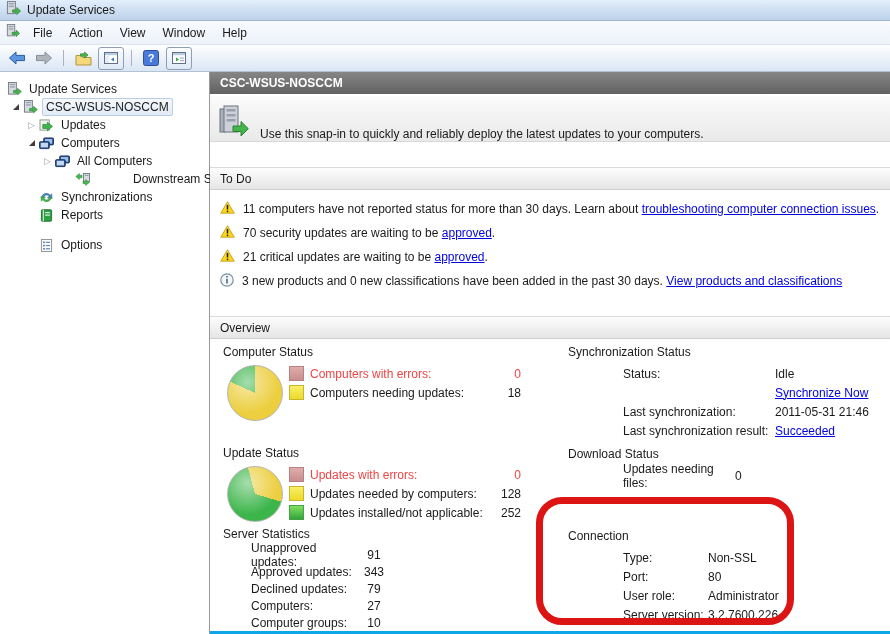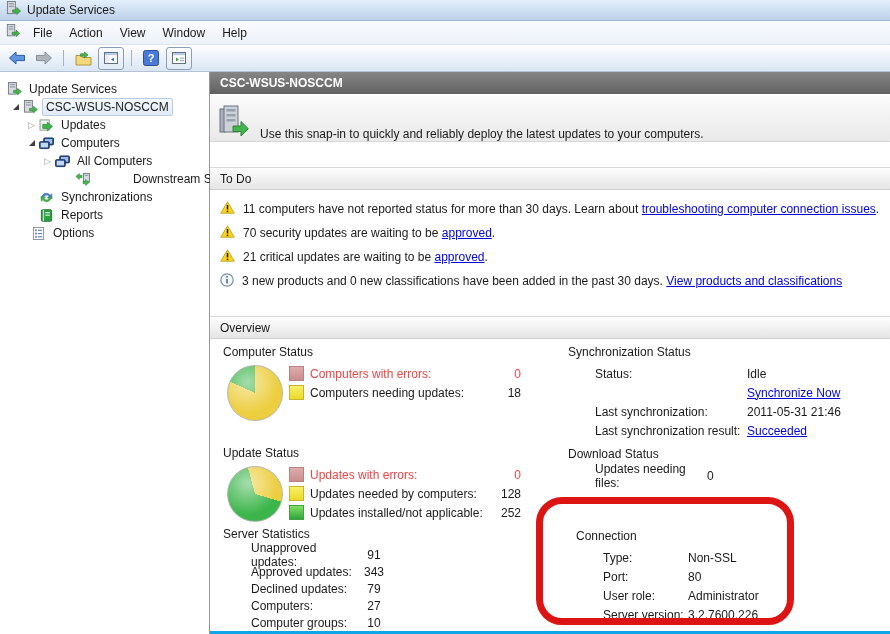--- a/index.html
+++ b/index.html
@@ -60,21 +60,21 @@
   .lrow .lab{flex:1;white-space:nowrap;}
   .lrow .val{width:26px;text-align:right;}
   .muted{color:#ef4444;}
 
   .stat-rows{padding-left:28px;}
   .srow{display:flex;height:17px;align-items:center;}
   .srow .lab{width:108px;}
   .srow .val{width:30px;text-align:center;}
 
   .kv-rows{padding-left:27px;}
-  .kvrow{display:flex;height:19px;align-items:center;}
+  .kvrow{display:flex;height:19px;align-items:center;margin-left:28px;}
   .kv-sync .lab{width:152px;flex:none;}
   .kv-dl   .lab{width:112px;flex:none;}
   .kv-conn .lab{width:85px;flex:none;}
 
   .annotation{position:absolute;left:536px;top:497px;width:244px;height:114px;
               border:7px solid #dd1414;border-radius:26px;pointer-events:none;z-index:9;}
 </style>
 </head>
 <body>
 
@@ -240,21 +240,21 @@
         <span class="ticon">
             <svg width="15" height="13" viewBox="0 0 16 14">
               <rect x="2.5" y="0.8" width="11" height="12.4" rx="1" fill="#2fa044" stroke="#1d7030"></rect>
               <rect x="4" y="0.8" width="1.3" height="12.4" fill="#bfe5c5"></rect>
               <rect x="6.6" y="3.4" width="5" height="1.2" fill="#eaf6ec"></rect>
               <rect x="6.6" y="6" width="5" height="1.2" fill="#eaf6ec"></rect>
             </svg>
           </span>
         <span class="tlabel">Reports</span>
       </div>
-      <div class="trow" style="padding-left:17px;">
+      <div class="trow" style="padding-left:25px;margin-top:12px;">
         <span class="exp"></span>
         <span class="ticon">
             <svg width="15" height="13" viewBox="0 0 16 14">
               <rect x="2.5" y="0.5" width="11" height="13" fill="#fff" stroke="#8a8f96"></rect>
               <rect x="4.3" y="2.6" width="1.9" height="1.9" fill="#7a828c"></rect>
               <rect x="7.2" y="2.9" width="4.6" height="1.3" fill="#5a89c8"></rect>
               <rect x="4.3" y="6.1" width="1.9" height="1.9" fill="#7a828c"></rect>
               <rect x="7.2" y="6.4" width="4.6" height="1.3" fill="#5a89c8"></rect>
               <rect x="4.3" y="9.6" width="1.9" height="1.9" fill="#7a828c"></rect>
               <rect x="7.2" y="9.9" width="4.6" height="1.3" fill="#5a89c8"></rect>
@@ -423,21 +423,21 @@
           <div class="block" style="left:358px;top:108px;">
             <div class="block-title">Download Status</div>
             <div class="kv-rows kv-dl">
               <div class="kvrow">
                   <span class="lab">Updates needing files:</span>
                   <span>0</span>
                 </div>
             </div>
           </div>
 
-          <div class="block" style="left:366px;top:190px;">
+          <div class="block" style="left:358px;top:190px;">
             <div class="block-title">Connection</div>
             <div class="kv-rows kv-conn">
               <div class="kvrow">
                   <span class="lab">Type:</span>
                   <span>Non-SSL</span>
                 </div>
               <div class="kvrow">
                   <span class="lab">Port:</span>
                   <span>80</span>
                 </div>

